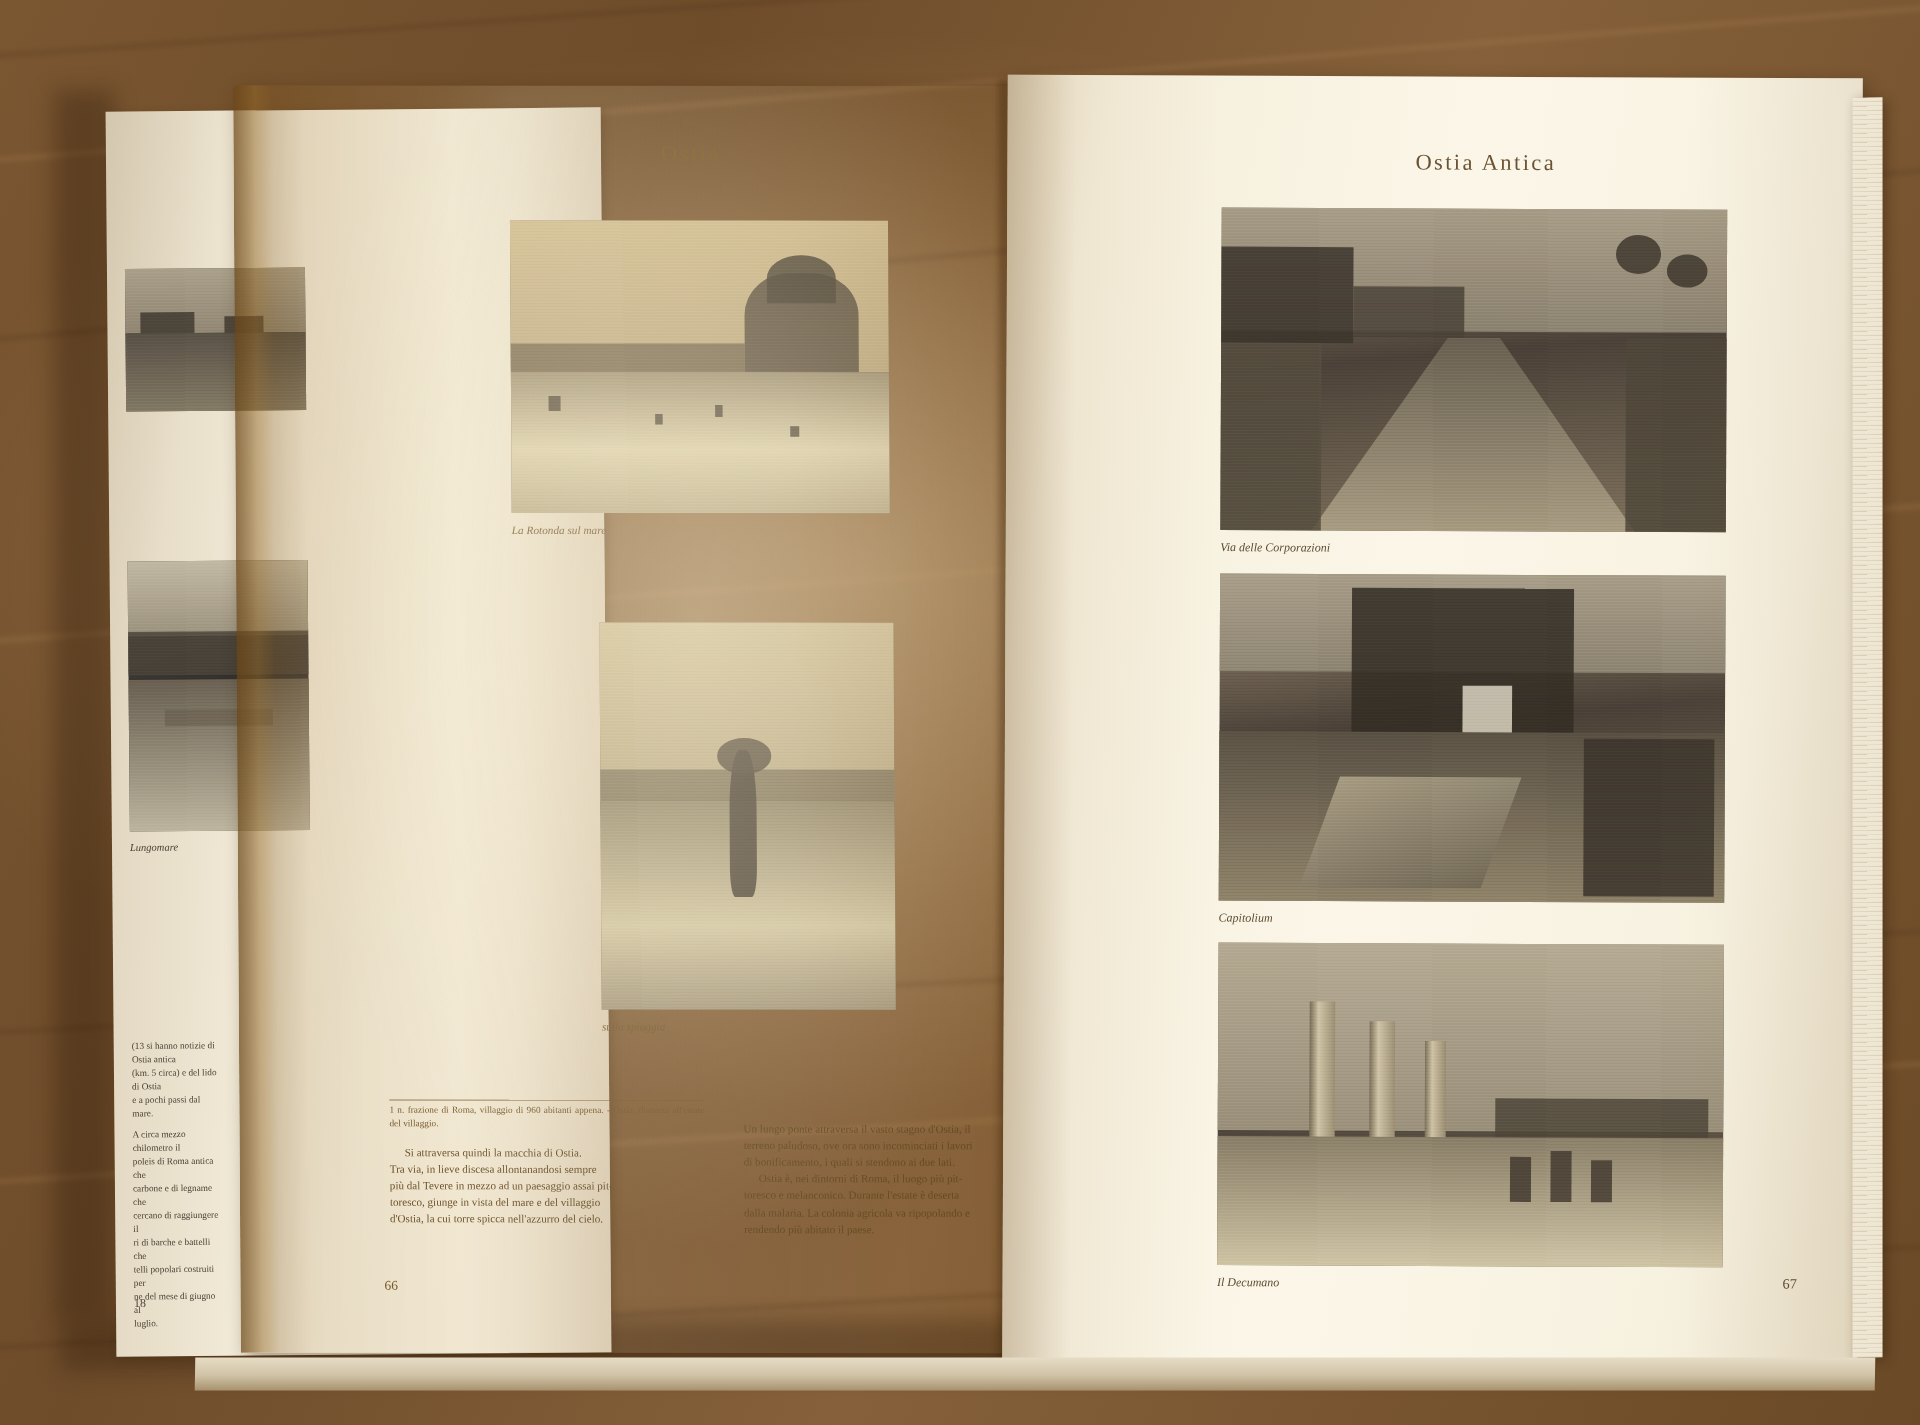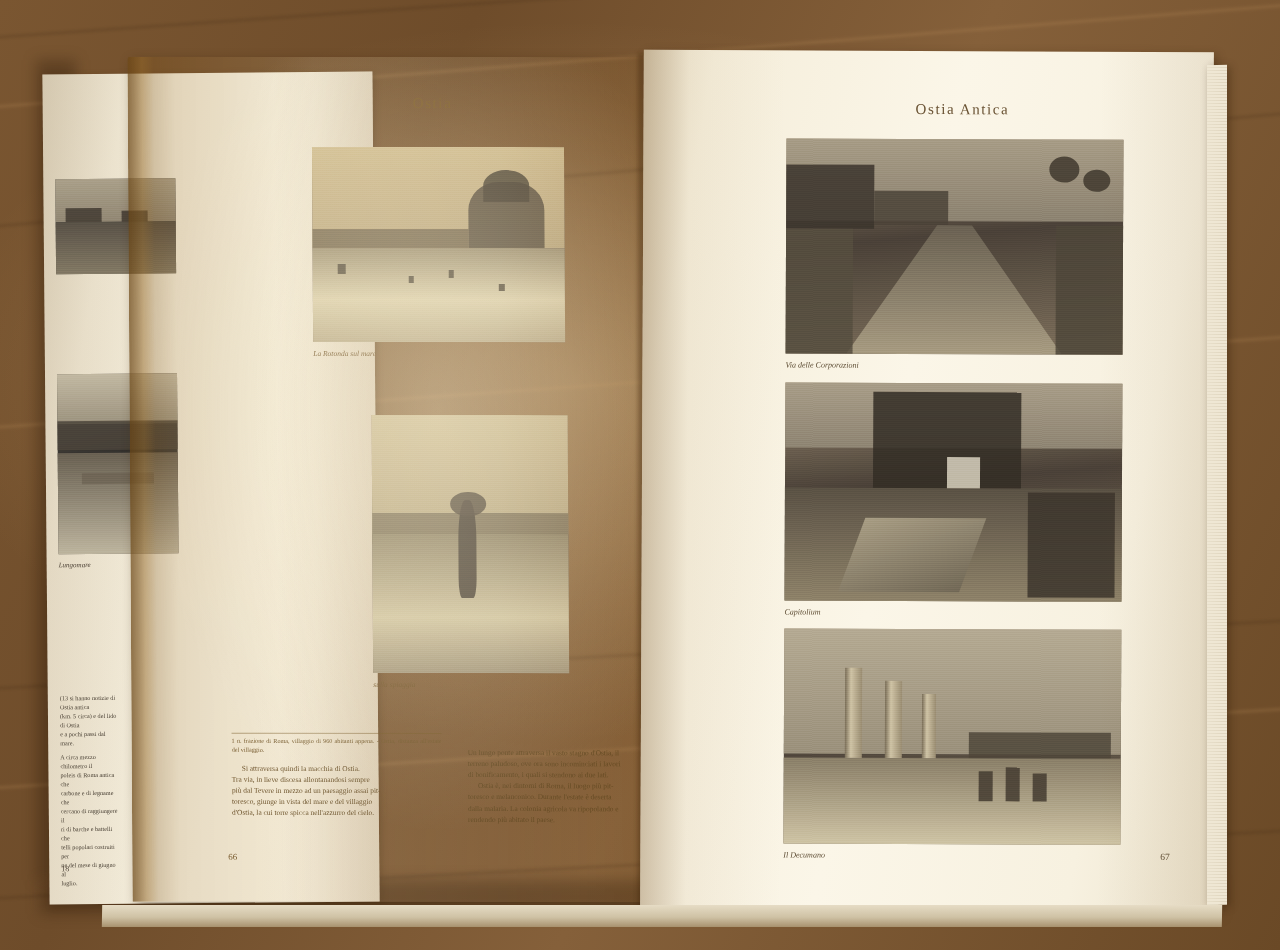--- a/index.html
+++ b/index.html
@@ -34,21 +34,21 @@
     filter: blur(1.6px);
     transform-origin: left center;
   }
   .grain.light {
     background: rgba(190, 145, 95, 0.22);
   }
 
   
   #book {
     position: absolute;
-    left: 42px;
+    left: 70px;
     top: 45px;
     width: 1180px;
     height: 865px;
   }
 
   
   .under-page {
     position: absolute;
     background: #f4efe3;
     box-shadow: 0 1px 2px rgba(80, 55, 25, 0.45);

